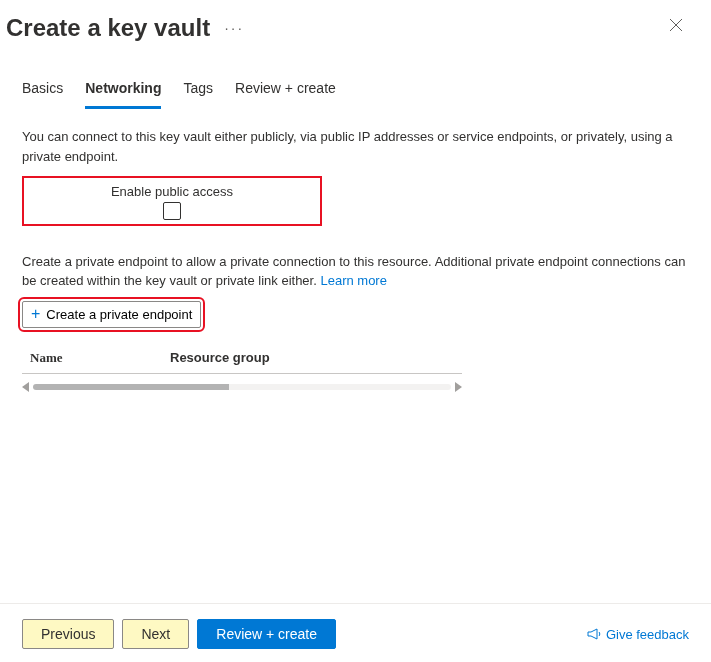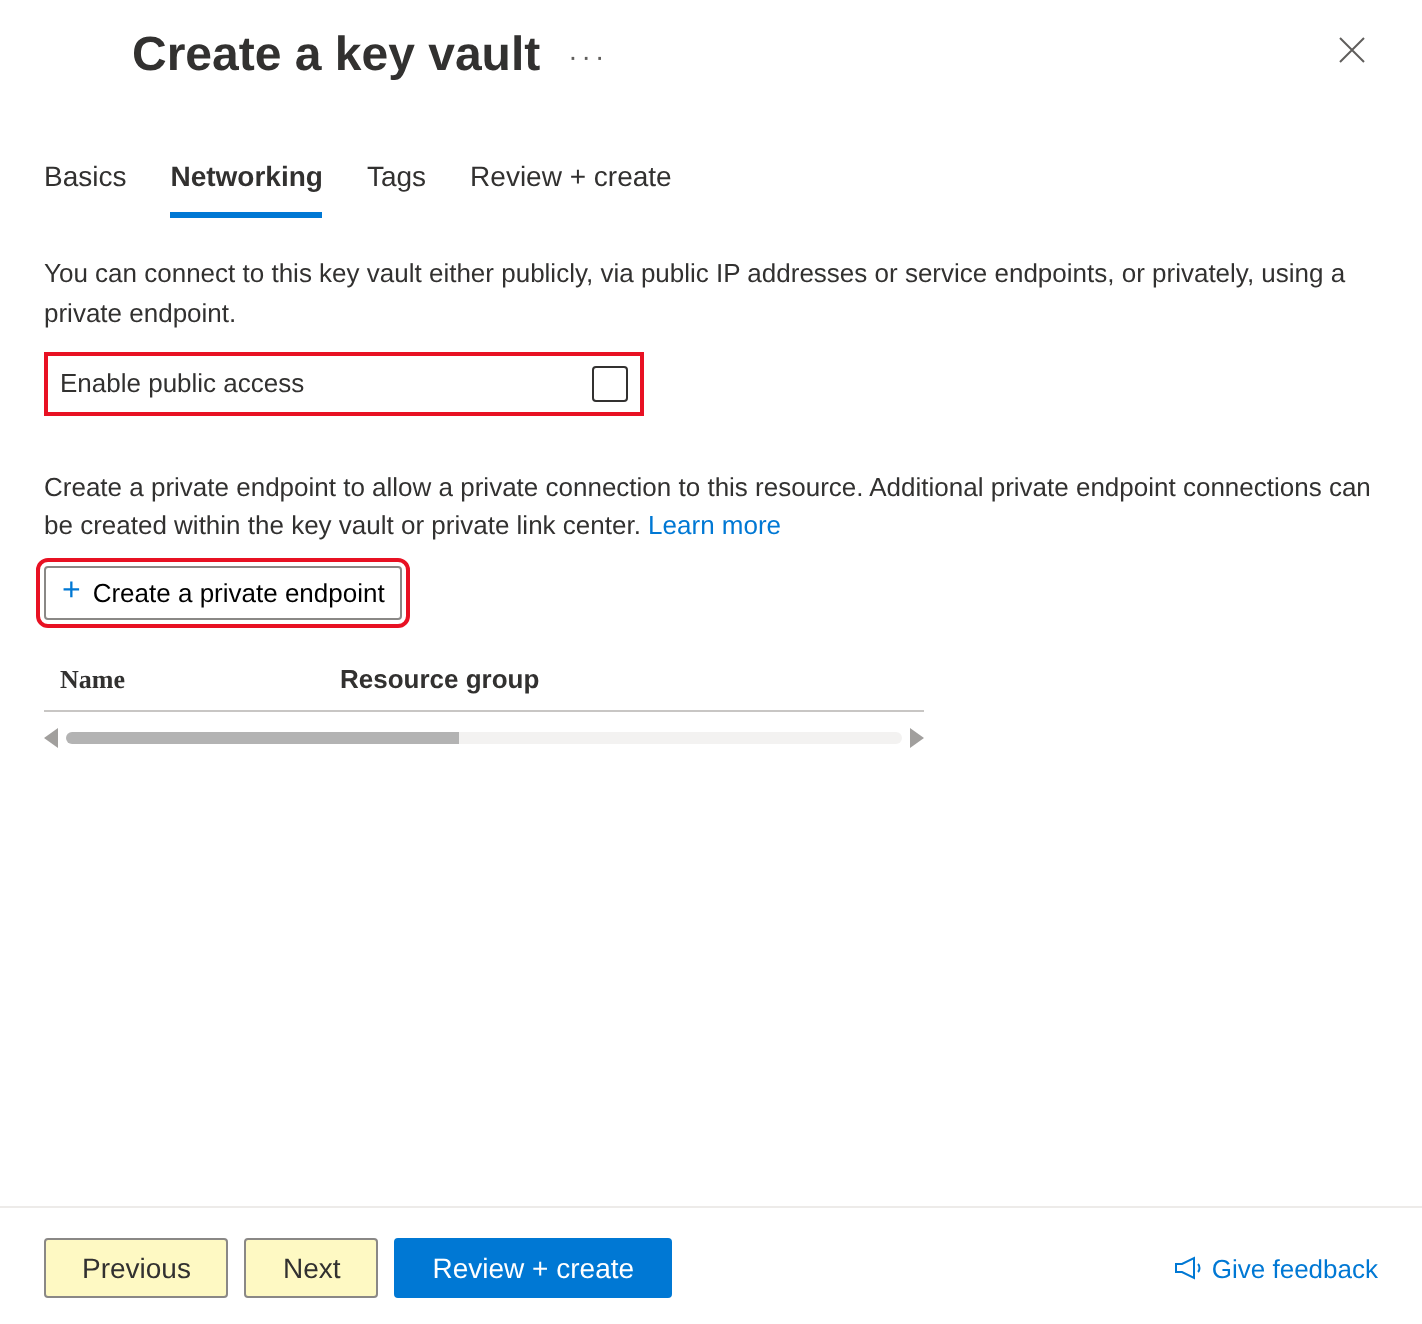--- a/index.html
+++ b/index.html
@@ -8,22 +8,21 @@
     width: 711px; height: 662px;
     font-family: "Segoe UI", Arial, sans-serif;
     font-size: 13px;
     color: #323130;
     background: #ffffff;
     position: relative;
   }
   .header {
     display: flex;
     align-items: center;
-    padding: 14px 22px 0 34px;
-    margin-left: 32px;
+    padding: 14px 22px 0 6px;
   }
   .title {
     font-size: 24px;
     font-weight: 600;
     color: #323130;
   }
   .ellipsis {
     margin-left: 14px;
     font-size: 14px;
     color: #605e5c;
@@ -60,20 +59,21 @@
     line-height: 1.5;
   }
   .description { color: #323130; margin-bottom: 10px; }
   .highlight-box {
     border: 2px solid #e81123;
     display: flex;
     align-items: center;
     padding: 4px 6px;
     width: 300px;
     margin-bottom: 26px;
+    flex-direction: column;
   }
   .highlight-box .label { flex: 1; font-size: 13px; }
   .checkbox-box {
     width: 18px; height: 18px;
     border: 1px solid #323130;
     border-radius: 2px;
     background: #fff;
     cursor: pointer;
   }
   .section-title {
@@ -213,21 +213,21 @@
 
 <div class="content">
   <div class="description">You can connect to this key vault either publicly, via public IP addresses or service endpoints, or privately, using a private endpoint.</div>
 
   <div class="highlight-box">
     <span class="label">Enable public access</span>
     <span class="checkbox-box" role="checkbox" aria-checked="false"></span>
   </div>
 
   <div class="section-desc">
-    <span>Create a private endpoint to allow a private connection to this resource. Additional private endpoint connections can be created within the key vault or private link center.  </span><span class="link">Learn more</span>
+    <span>Create a private endpoint to allow a private connection to this resource. Additional private endpoint connections can be created within the key vault or private link either.  </span><span class="link">Learn more</span>
   </div>
 
   <button class="create-ep-btn">
     <span class="plus-icon">+</span>
     <span>Create a private endpoint</span>
   </button>
 
   <div class="table">
     <div class="table-header">
       <div class="col-name">Name</div>

